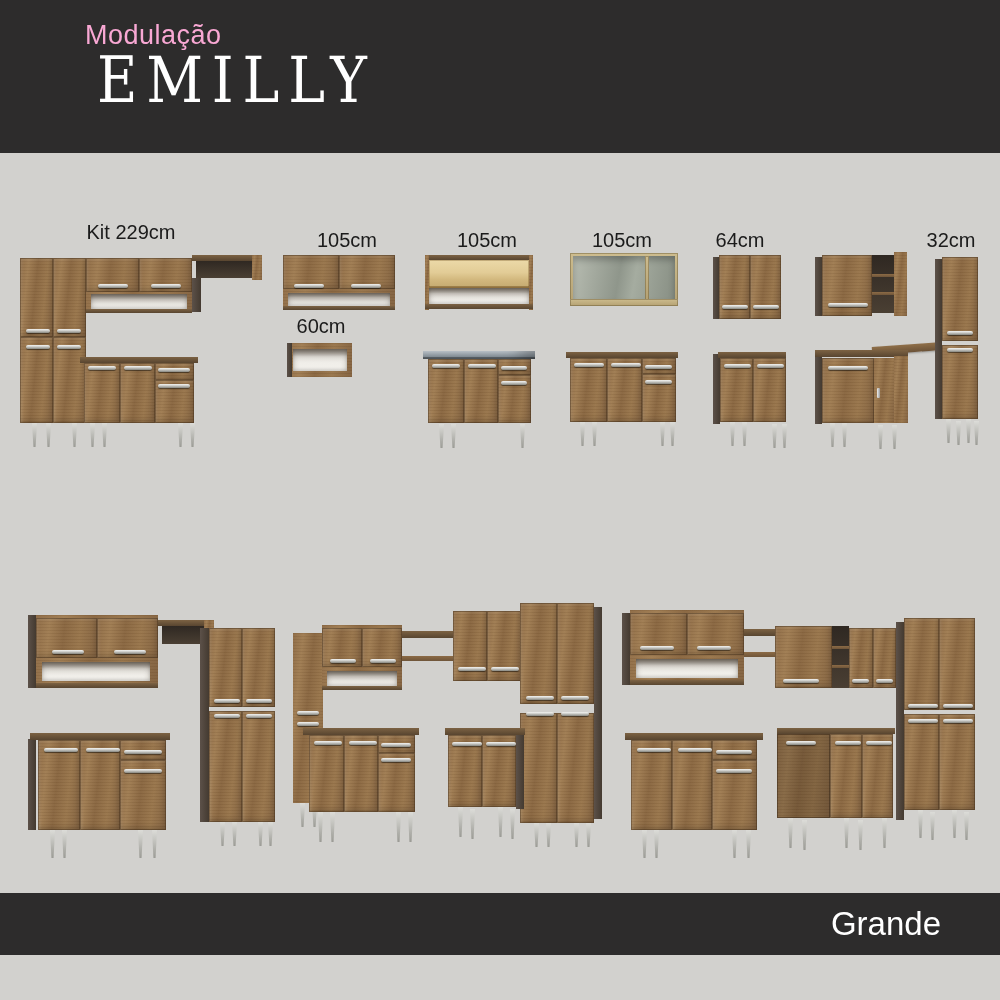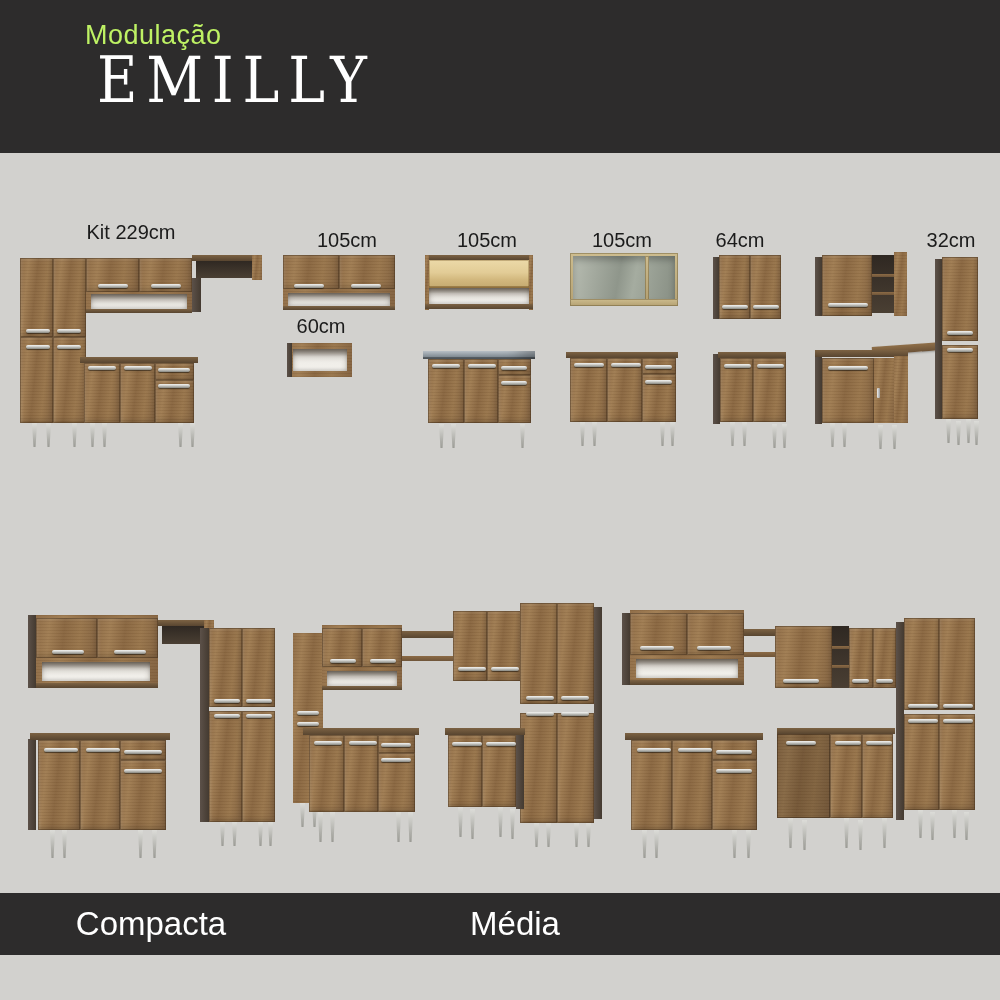--- a/index.html
+++ b/index.html
@@ -5,21 +5,21 @@
   html,body{margin:0;padding:0;}
   body{font-family:"Liberation Sans",sans-serif;background:#9e9e9c;}
   #stage{position:relative;width:1000px;height:1000px;margin:0 auto;overflow:hidden;
          background:#d2d1ce;}
   
   .band{position:absolute;left:0;width:1000px;background:#2d2c2c;}
   #header-band{top:0;height:153px;}
   #banner-band{top:502px;height:63px;display:flex;align-items:center;justify-content:center;}
   #bottom-band{top:893px;height:62px;}
   
-  .kicker{position:absolute;left:85px;top:20px;color:#bef264;font-size:27px;font-weight:400;letter-spacing:.5px;}
+  .kicker{position:absolute;left:85px;top:20px;color:#f9a8d4;font-size:27px;font-weight:400;letter-spacing:.5px;}
   .titlerow{position:absolute;left:83px;top:44px;display:flex;align-items:baseline;color:#ffffff;white-space:nowrap;}
   .title-strong{font-family:"DejaVu Serif",serif;font-weight:700;font-size:60px;letter-spacing:1px;}
   .title-light{font-family:"DejaVu Serif",serif;font-weight:400;font-size:63px;letter-spacing:10px;
                display:inline-block;transform:scaleX(.88);transform-origin:left center;margin-left:14px;}
   
   .mlabel{position:absolute;color:#1b1b1b;font-size:20px;text-align:center;line-height:23px;white-space:pre-line;}
   .banner-text{color:#ffffff;font-size:30px;letter-spacing:.2px;transform:scaleX(.97);}
   .klabel{position:absolute;top:893px;height:62px;line-height:62px;width:220px;text-align:center;
           color:#ffffff;font-size:33px;}
   
@@ -67,22 +67,21 @@
   <div class="mlabel" style="left:56px;top:221px;width:150px;">Kit 229cm</div>
   <div class="mlabel" style="left:297px;top:229px;width:100px;">105cm</div>
   <div class="mlabel" style="left:437px;top:229px;width:100px;">105cm</div>
   <div class="mlabel" style="left:572px;top:229px;width:100px;">105cm</div>
   <div class="mlabel" style="left:690px;top:229px;width:100px;">64cm</div>
   <div class="mlabel" style="left:901px;top:229px;width:100px;">32cm</div>
   <div class="mlabel" style="left:271px;top:315px;width:100px;">60cm</div>
 
 
   <div id="bottom-band" class="band"></div>
-  <div class="klabel" style="left:41px;">Compacta</div>
-  <div class="klabel" style="left:405px;">Média</div>
+  <div class="klabel" style="left:776px;">Grande</div>
 
 <div class="grp">
       <div class="p dr" style="left: 20px; top: 258px; width: 33px; height: 79px;"></div>
       <div class="p dr" style="left: 53px; top: 258px; width: 33px; height: 79px;"></div>
       <div class="p dr" style="left: 20px; top: 337px; width: 33px; height: 86px;"></div>
       <div class="p dr" style="left: 53px; top: 337px; width: 33px; height: 86px;"></div>
       <div class="p hd" style="left: 26px; top: 329px; width: 24px; height: 4px;"></div>
       <div class="p hd" style="left: 57px; top: 329px; width: 24px; height: 4px;"></div>
       <div class="p hd" style="left: 26px; top: 345px; width: 24px; height: 4px;"></div>
       <div class="p hd" style="left: 57px; top: 345px; width: 24px; height: 4px;"></div>

